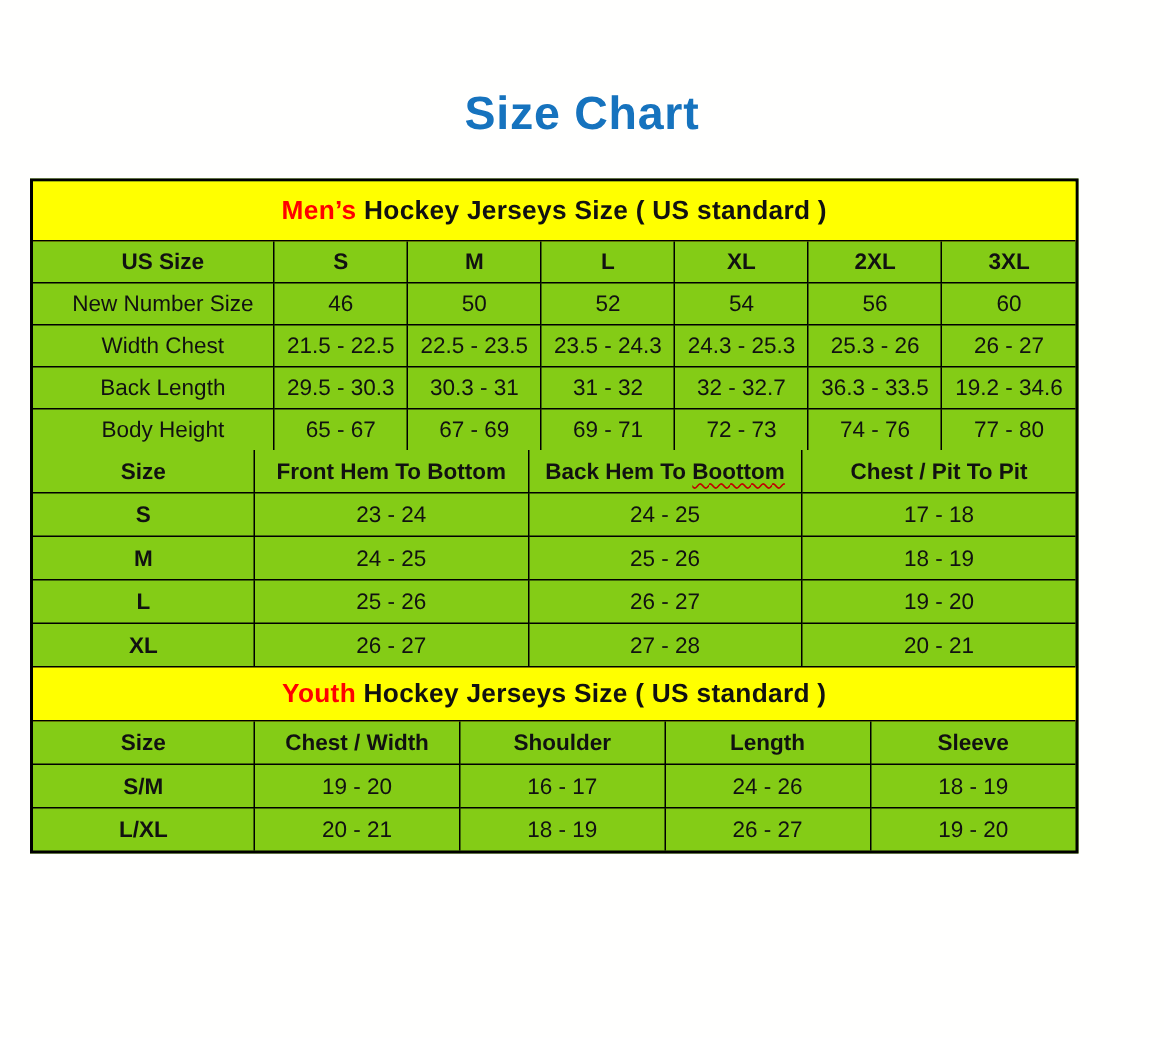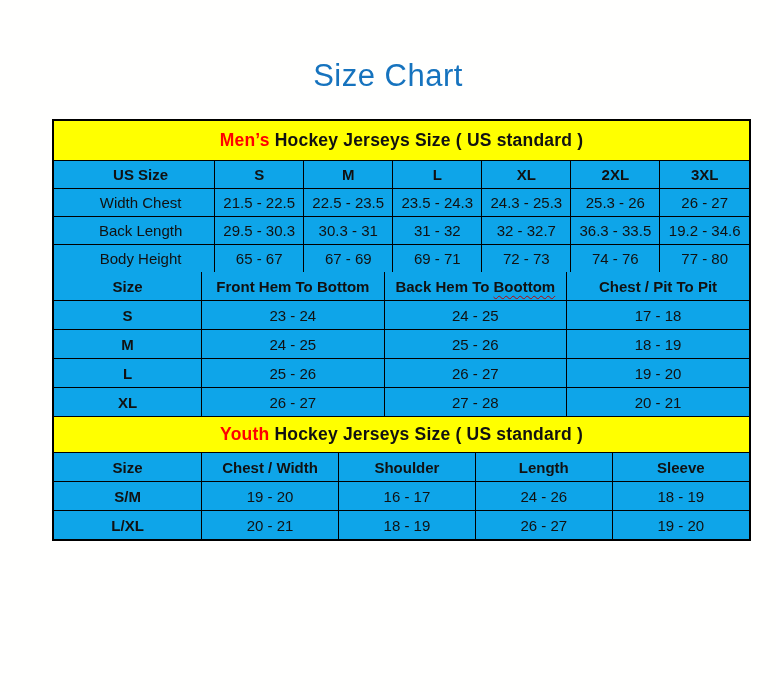--- a/index.html
+++ b/index.html
@@ -11,30 +11,30 @@
     height: 692px;
     background: var(--page-bg, #fffffe);
     font-family: "Liberation Sans", sans-serif;
     color: #111;
     overflow: hidden;
   }
   .page-title {
     margin-top: 58px;
     text-align: center;
     font-size: 31px;
-    font-weight: normal;
+    font-weight: bold;
     color: var(--title-blue, #1673be);
     letter-spacing: 0.5px;
     line-height: 36px;
   }
   .chart-wrap {
     width: 695px;
-    margin: 25px 0 0 52px;
+    margin: 25px 0 0 20px;
     border: 2px solid var(--border-black, #000);
-    background: #0ea5e9;
+    background: #84cc16;
   }
   .section-heading {
     background: var(--section-bg, #ffff00);
     border-bottom: 1.5px solid var(--border-black, #000);
     text-align: center;
     font-weight: bold;
     font-size: 17.5px;
     padding: 9px 0;
     letter-spacing: 0.2px;
   }
@@ -96,20 +96,29 @@
             <th>S</th>
             <th>M</th>
             <th>L</th>
             <th>XL</th>
             <th>2XL</th>
             <th>3XL</th>
           </tr>
         </thead>
         <tbody>
           <tr>
+            <td>New Number Size</td>
+            <td>46</td>
+            <td>50</td>
+            <td>52</td>
+            <td>54</td>
+            <td>56</td>
+            <td>60</td>
+          </tr>
+          <tr>
             <td>Width Chest</td>
             <td>21.5 - 22.5</td>
             <td>22.5 - 23.5</td>
             <td>23.5 - 24.3</td>
             <td>24.3 - 25.3</td>
             <td>25.3 - 26</td>
             <td>26 - 27</td>
           </tr>
           <tr>
             <td>Back Length</td>

